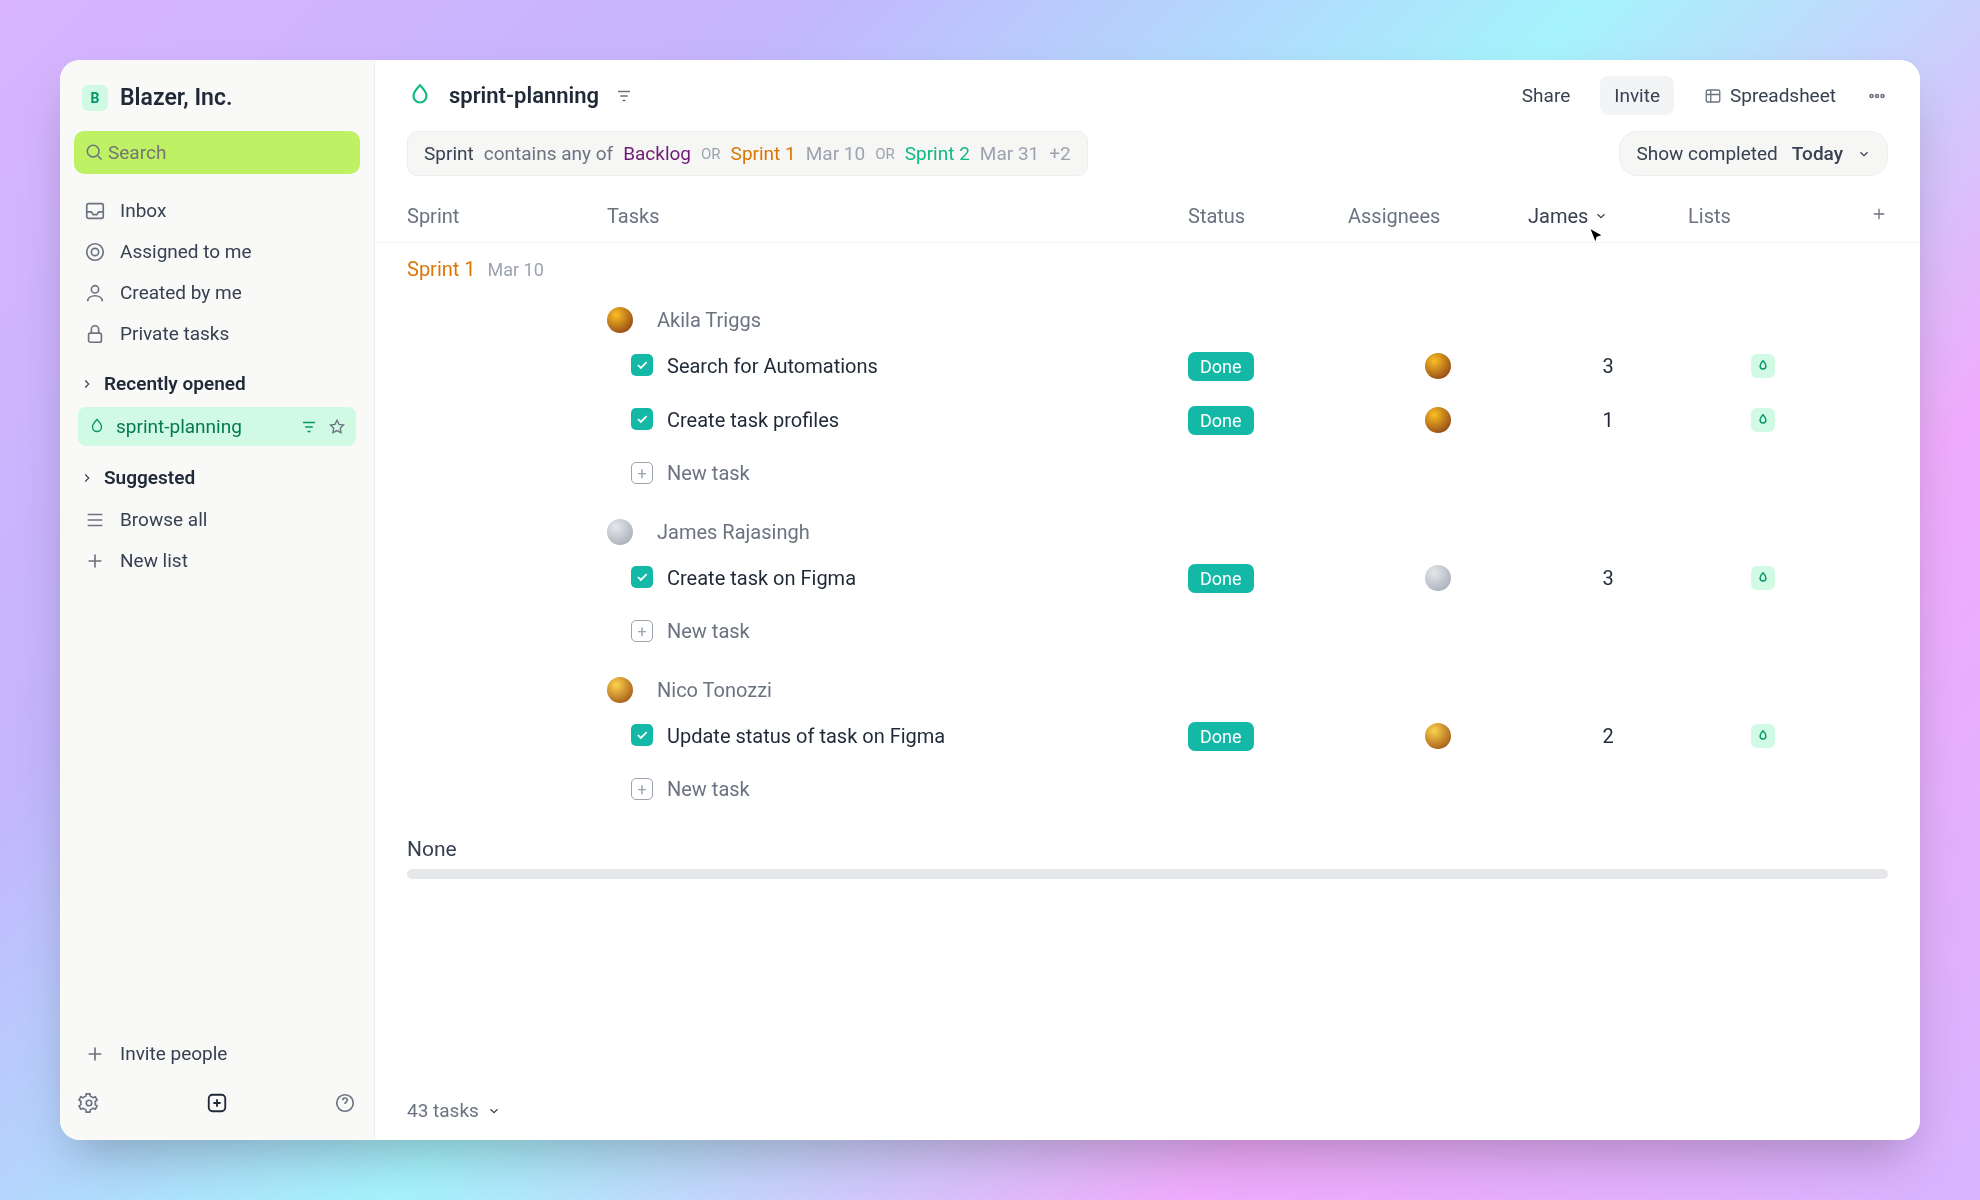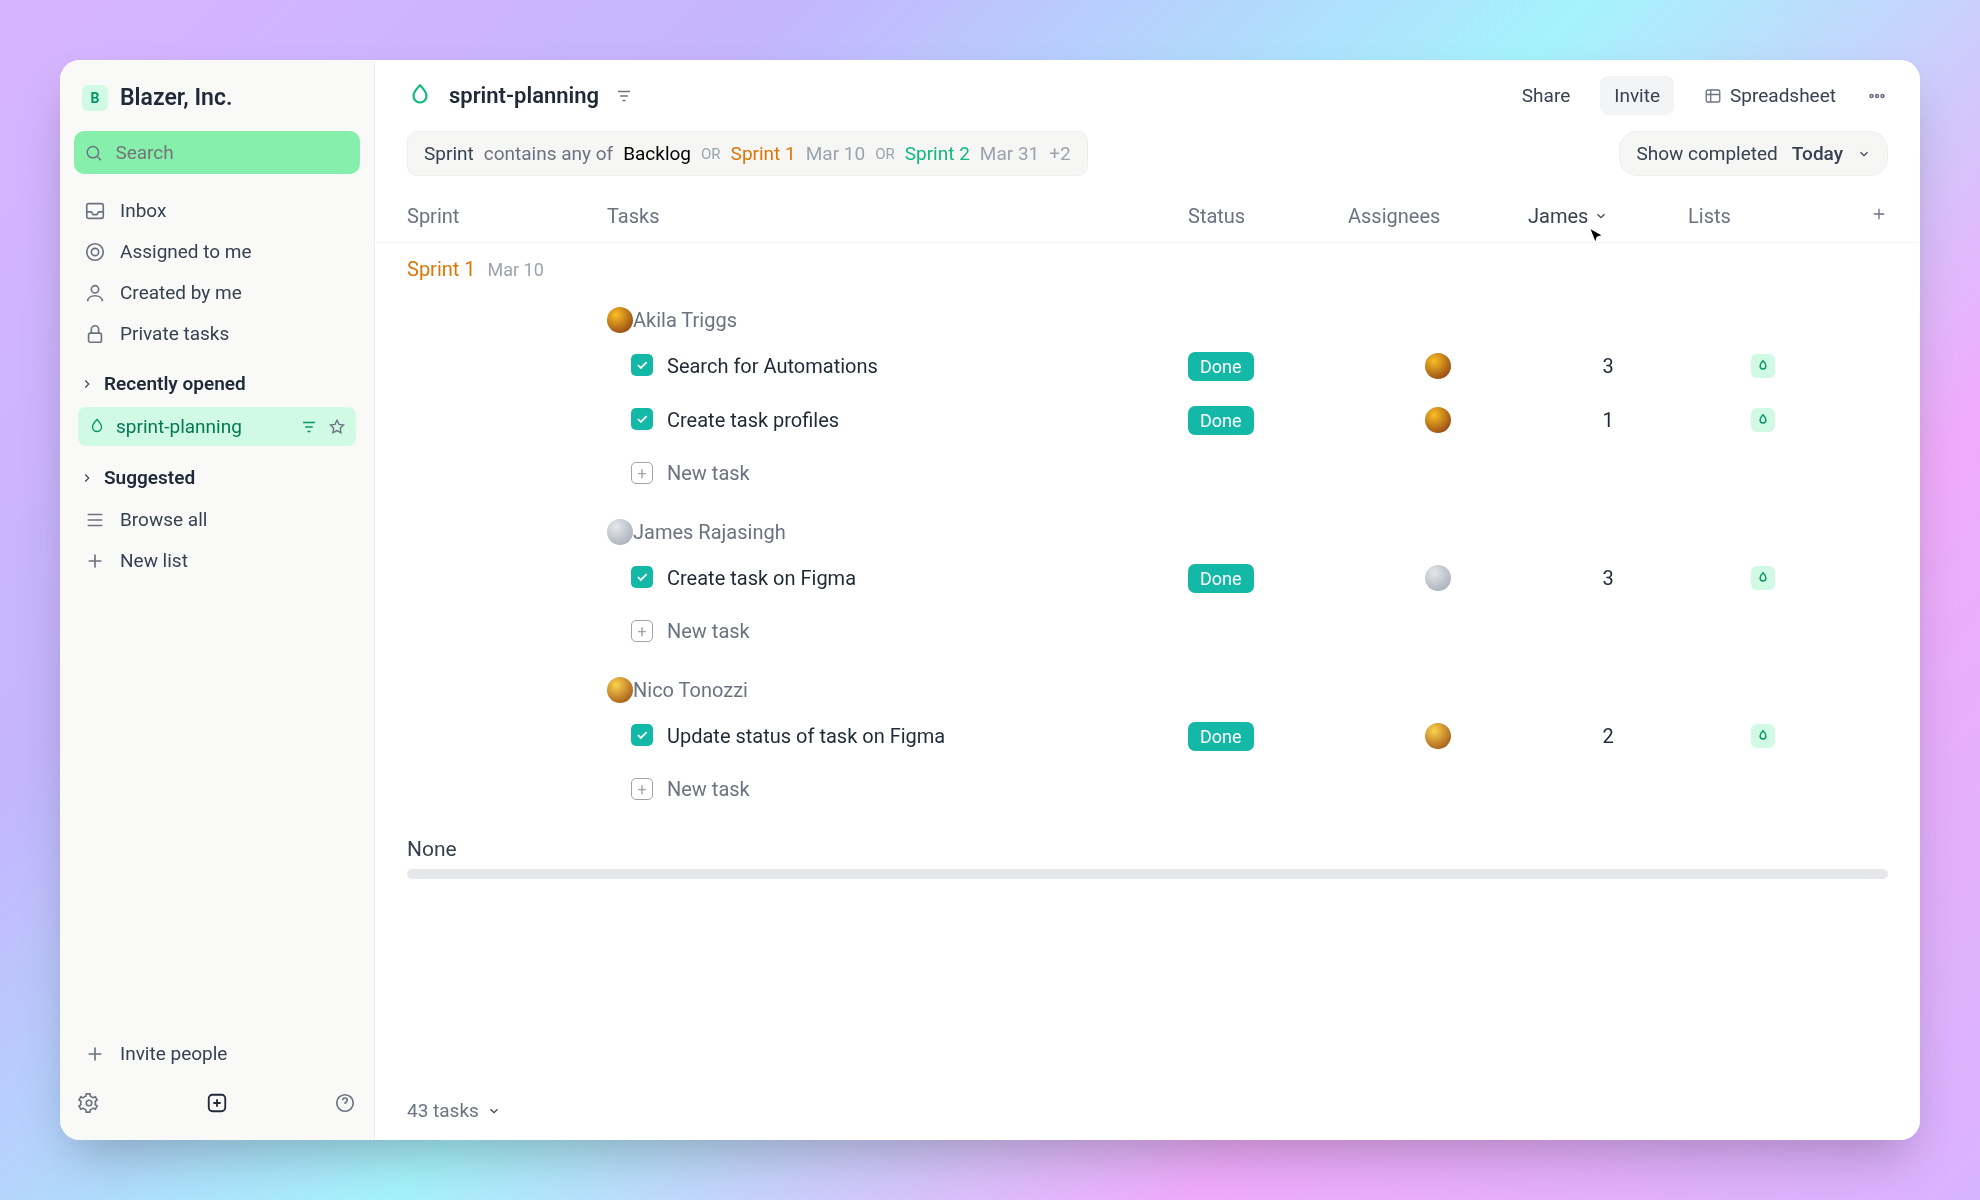--- a/index.html
+++ b/index.html
@@ -2,21 +2,21 @@
 <html><head>
 <meta charset="utf-8">
 <style>
 * { margin:0; padding:0; box-sizing:border-box; font-family:-apple-system,BlinkMacSystemFont,"Segoe UI",Roboto,sans-serif; }
 body { background:linear-gradient(135deg,#d8b4fe 0%,#c4b5fd 25%,#a5f3fc 50%,#f0abfc 75%,#d8b4fe 100%); min-height:100vh; padding:60px; display:flex; align-items:center; justify-content:center; }
 .app { background:#fff; border-radius:20px; width:1860px; height:1080px; display:flex; overflow:hidden; box-shadow:0 25px 50px -12px rgba(0,0,0,.25); }
 .sidebar { width:315px; background:#f9f9f8; border-right:1px solid #eee; display:flex; flex-direction:column; padding:18px 14px; }
 .org { display:flex; align-items:center; gap:12px; padding:6px 8px; margin-bottom:14px; }
 .org-badge { width:26px; height:26px; background:#d1fae5; color:#059669; border-radius:6px; display:flex; align-items:center; justify-content:center; font-weight:700; font-size:14px; }
 .org-name { font-weight:600; font-size:23px; color:#1f2937; }
-.search { display:flex; align-items:center; gap:12px; padding:10px 10px; background:#86efac; border-radius:10px; margin-bottom:16px; }
+.search { display:flex; gap:4px; padding:10px 10px; background:#bef264; border-radius:10px; margin-bottom:16px; }
 .search input { border:none; background:transparent; font-size:19px; color:#6b7280; outline:none; width:100%; }
 .nav-item { display:flex; align-items:center; gap:14px; padding:9px 10px; border-radius:8px; cursor:pointer; color:#374151; font-size:19px; }
 .nav-section { display:flex; align-items:center; gap:10px; padding:10px 6px; font-weight:600; font-size:19px; color:#1f2937; cursor:pointer; margin-top:8px; }
 .list-item { display:flex; align-items:center; gap:10px; padding:8px 10px; border-radius:8px; margin:2px 4px; }
 .list-item.active { background:#d1fae5; }
 .list-item .name { color:#047857; font-size:19px; flex:1; }
 .sidebar-spacer { flex:1; }
 .sidebar-bottom { display:flex; align-items:center; justify-content:space-between; padding:8px 4px; margin-top:10px; }
 .icon { width:22px; height:22px; stroke:#6b7280; stroke-width:1.8; fill:none; }
 .icon-sm { width:18px; height:18px; stroke:#6b7280; stroke-width:1.8; fill:none; }
@@ -25,39 +25,39 @@
 .main { flex:1; display:flex; flex-direction:column; background:#fff; }
 .topbar { display:flex; align-items:center; padding:16px 32px; gap:16px; }
 .list-badge { width:26px; height:26px; color:#10b981; }
 .list-title { font-size:22px; font-weight:600; color:#1f2937; }
 .topbar-spacer { flex:1; }
 .tb-btn { padding:8px 14px; border-radius:8px; font-size:19px; color:#374151; cursor:pointer; display:flex; align-items:center; gap:8px; }
 .tb-btn.active { background:#f3f4f6; }
 
 .filterbar { display:flex; align-items:center; padding:0 32px 14px; gap:16px; }
 .filter-chip { display:flex; align-items:center; gap:10px; background:#f6f6f5; border:1px solid #eee; border-radius:10px; padding:10px 16px; font-size:19px; color:#374151; }
-.filter-chip .backlog { color:#000000; }
+.filter-chip .backlog { color:#701a75; }
 .filter-chip .s1 { color:#d97706; }
 .filter-chip .s2 { color:#10b981; }
 .filter-chip .date { color:#9ca3af; }
 .filter-chip .or { color:#9ca3af; font-size:15px; }
 .filter-chip .plus { color:#9ca3af; }
 .fb-spacer { flex:1; }
 .right-chip { display:flex; align-items:center; gap:14px; background:#f6f6f5; border:1px solid #eee; border-radius:18px; padding:10px 16px; font-size:19px; color:#374151; }
 
 .columns { display:grid; grid-template-columns:200px 1fr 160px 180px 160px 150px 50px; padding:14px 32px; color:#6b7280; font-size:20px; border-bottom:1px solid #f3f4f6; align-items:center; }
 .columns .points { display:flex; align-items:center; gap:6px; color:#374151; cursor:pointer; }
 .add-col { justify-self:end; }
 
 .content { flex:1; overflow:auto; padding:0 32px 12px; }
 .sprint-row { display:flex; align-items:center; gap:12px; padding:14px 0 6px; }
 .sprint-row .label { color:#d97706; font-size:20px; }
 .sprint-row .date { color:#9ca3af; font-size:18px; }
 
-.group { margin:20px 0 6px 200px; display:flex; align-items:center; gap:0; color:#6b7280; font-size:20px;text-align:center; }
+.group { margin:20px 0 6px 200px; display:flex; align-items:center; gap:24px; color:#6b7280; font-size:20px;text-align:center; }
 .avatar { width:26px; height:26px; border-radius:50%; display:inline-block; }
 .av1 { background:radial-gradient(circle at 35% 30%,#fbbf24,#7c2d12); }
 .av2 { background:radial-gradient(circle at 35% 30%,#e5e7eb,#9ca3af); }
 .av3 { background:radial-gradient(circle at 35% 30%,#fcd34d,#92400e); }
 
 .task-row { display:grid; grid-template-columns:200px 1fr 160px 180px 160px 150px 50px; align-items:center; padding:14px 0; }
 .task-cell { display:flex; gap:14px; padding-left:24px; }
 .check { width:22px; height:22px; background:#14b8a6; border-radius:5px; display:flex; align-items:center; justify-content:center; }
 .check svg { width:14px; height:14px; stroke:#fff; stroke-width:3; fill:none; }
 .task-title { font-size:20px; color:#1f2937; }

